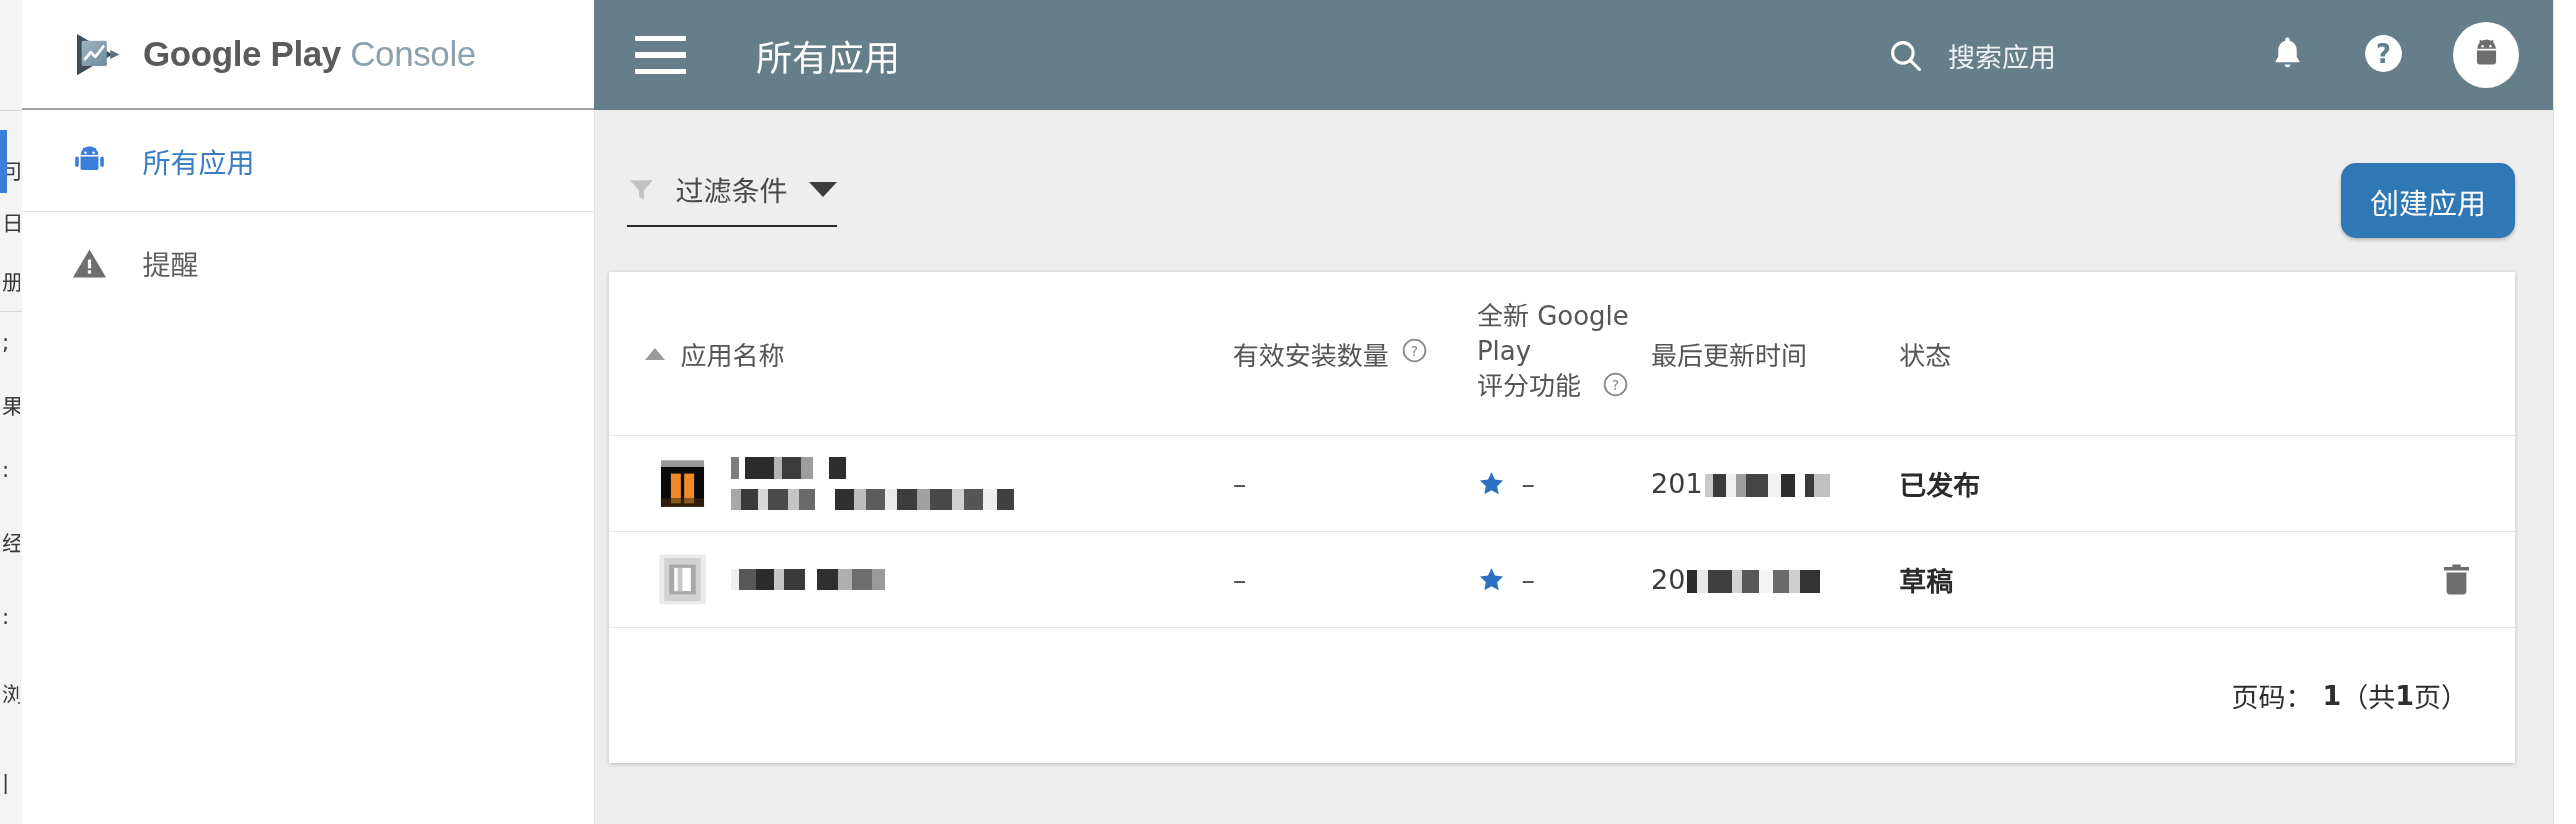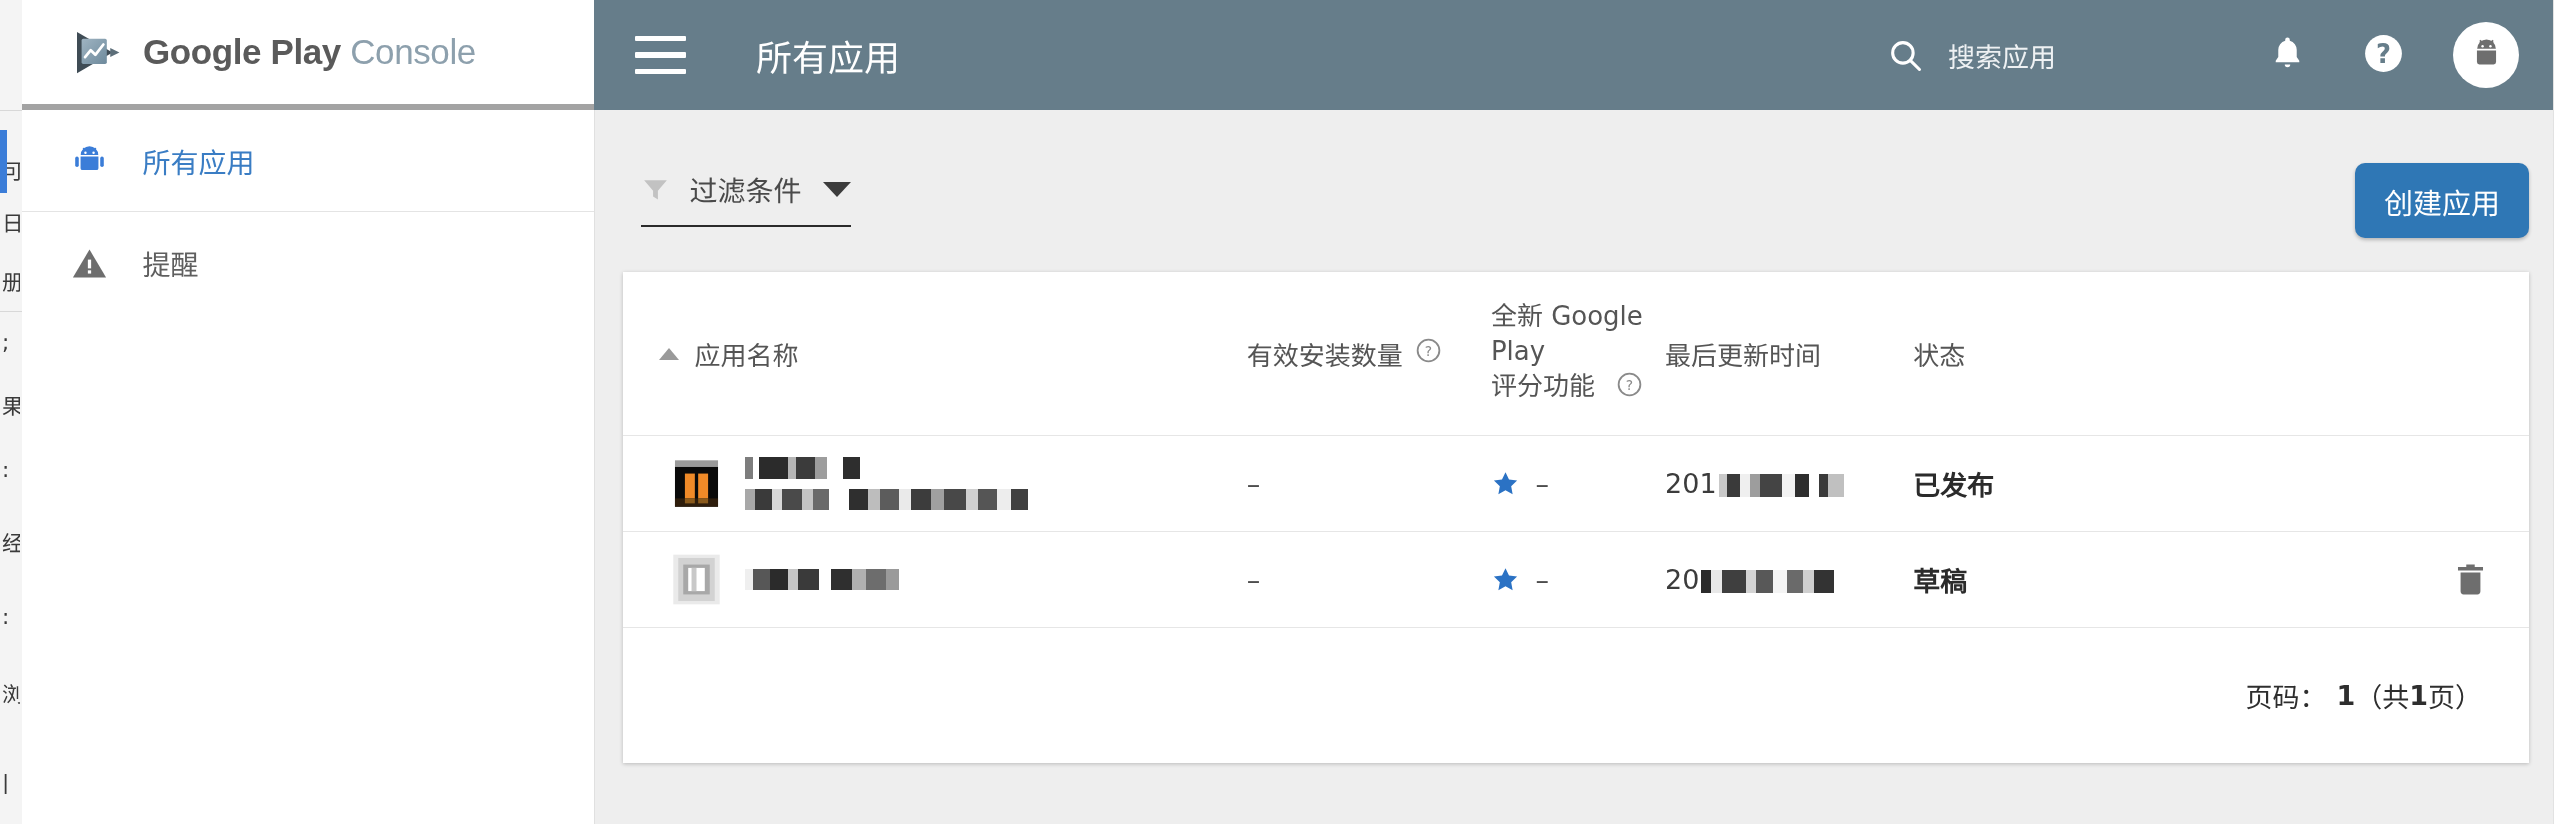--- a/index.html
+++ b/index.html
@@ -51,21 +51,21 @@
     left: 21.5px; top: 0;
     width: 573px; height: 825px;
     background: #ffffff;
     border-right: 1px solid #e0e0e0;
     z-index: 2;
   }
 
   .brand {
     position: relative;
     height: 110px;
-    border-bottom: 6px solid #a3a3a3;
+    border-bottom: 2px solid #a3a3a3;
     display: flex;
     align-items: center;
     padding-left: 47px;
   }
   .brand-logo {
     width: 55px; height: 55px;
     margin-right: 19.5px;
     flex: 0 0 auto;
   }
   .brand-text {
@@ -178,21 +178,21 @@
     display: flex;
     align-items: center;
     justify-content: center;
     cursor: pointer;
     overflow: hidden;
   }
 
   
   .content {
     position: absolute;
-    left: 594px; top: 110px;
+    left: 580px; top: 110px;
     width: 1982px; height: 714px;
     background: #eeeeee;
     z-index: 1;
   }
 
   .toolbar {
     position: absolute;
     left: 47px; top: 59px;
     width: 1888px; height: 82px;
   }
@@ -218,21 +218,21 @@
     border-left: 14.7px solid transparent;
     border-right: 14.7px solid transparent;
     border-top: 15.6px solid #3c3c3c;
   }
   .create-btn {
     position: absolute;
     right: 0; top: -5.9px;
     background: #2f77b5;
     color: #ffffff;
     border: none;
-    border-radius: 10px;
+    border-radius: 15px;
     font-size: 29px;
     font-family: "DejaVu Sans", sans-serif;
     padding: 16.6px 29px;
     cursor: pointer;
     box-shadow: 0 2px 3.9px rgba(0,0,0,0.24);
     white-space: nowrap;
   }
 
   
   .card {

